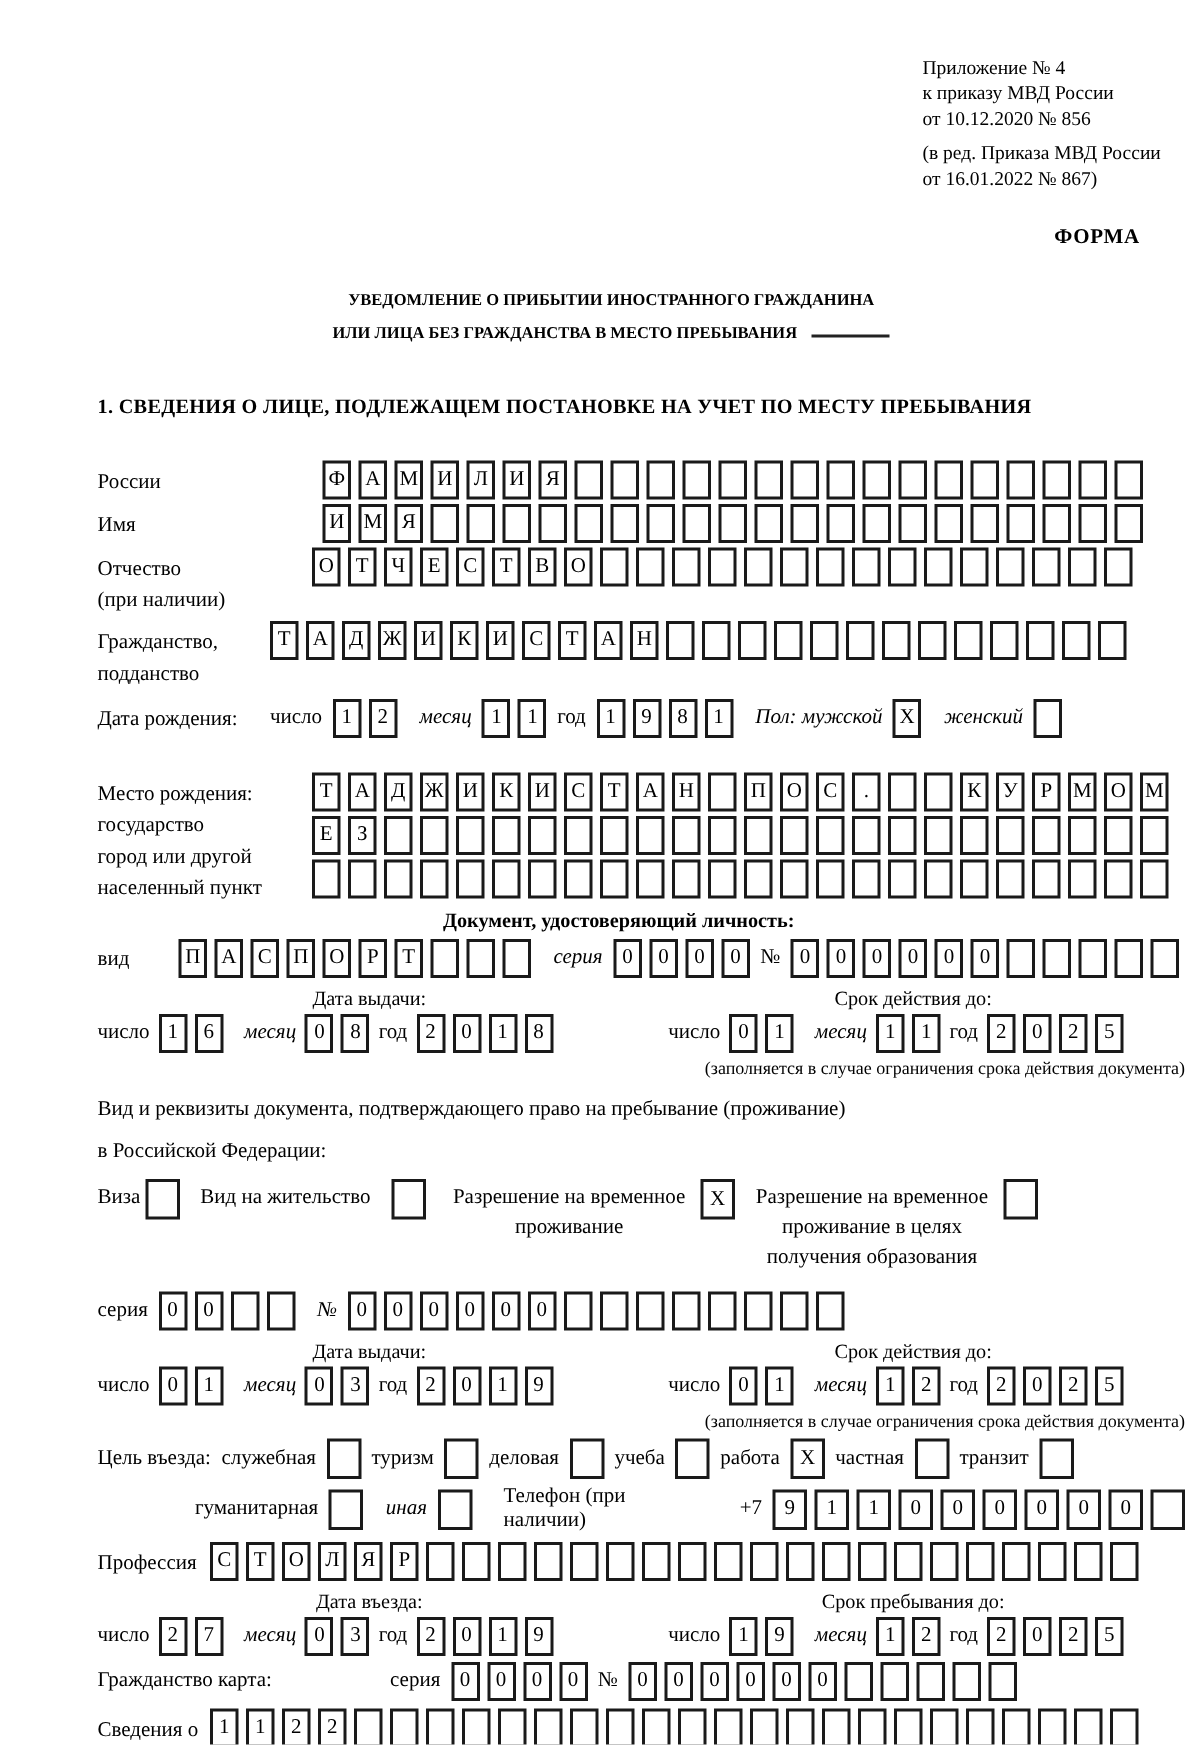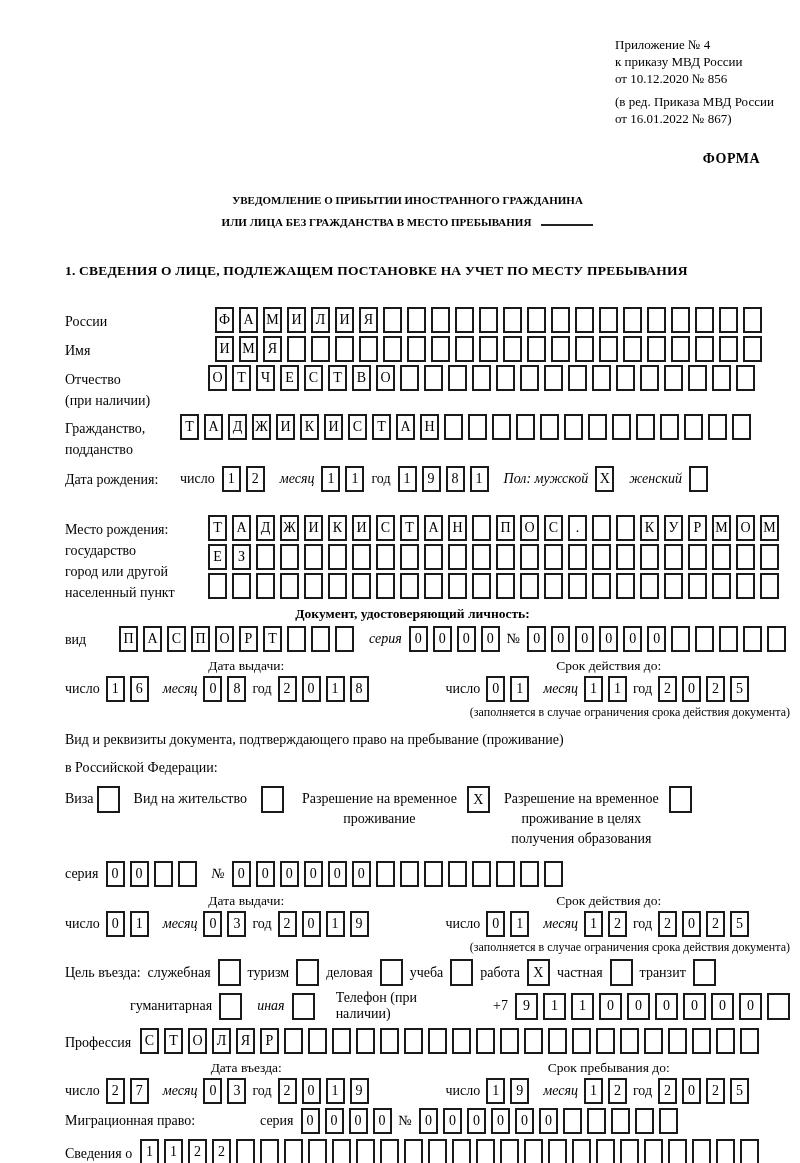--- a/index.html
+++ b/index.html
@@ -644,21 +644,21 @@
               <span class="cell">2</span>
               <span class="cell">0</span>
               <span class="cell">2</span>
               <span class="cell">5</span>
             </span>
         </div>
       </div>
     </div>
 
     <div class="row inline" style="margin-top:4px;">
-      <span class="lw140" style="width:148px;">Миграционная право:</span>
+      <span class="lw140" style="width:148px;">Гражданство карта:</span>
       <span style="margin-left:40px;">серия</span>
       <span class="cells">
           <span class="cell">0</span>
           <span class="cell">0</span>
           <span class="cell">0</span>
           <span class="cell">0</span>
         </span>
       <span>№</span>
       <span class="cells">
           <span class="cell">0</span>

